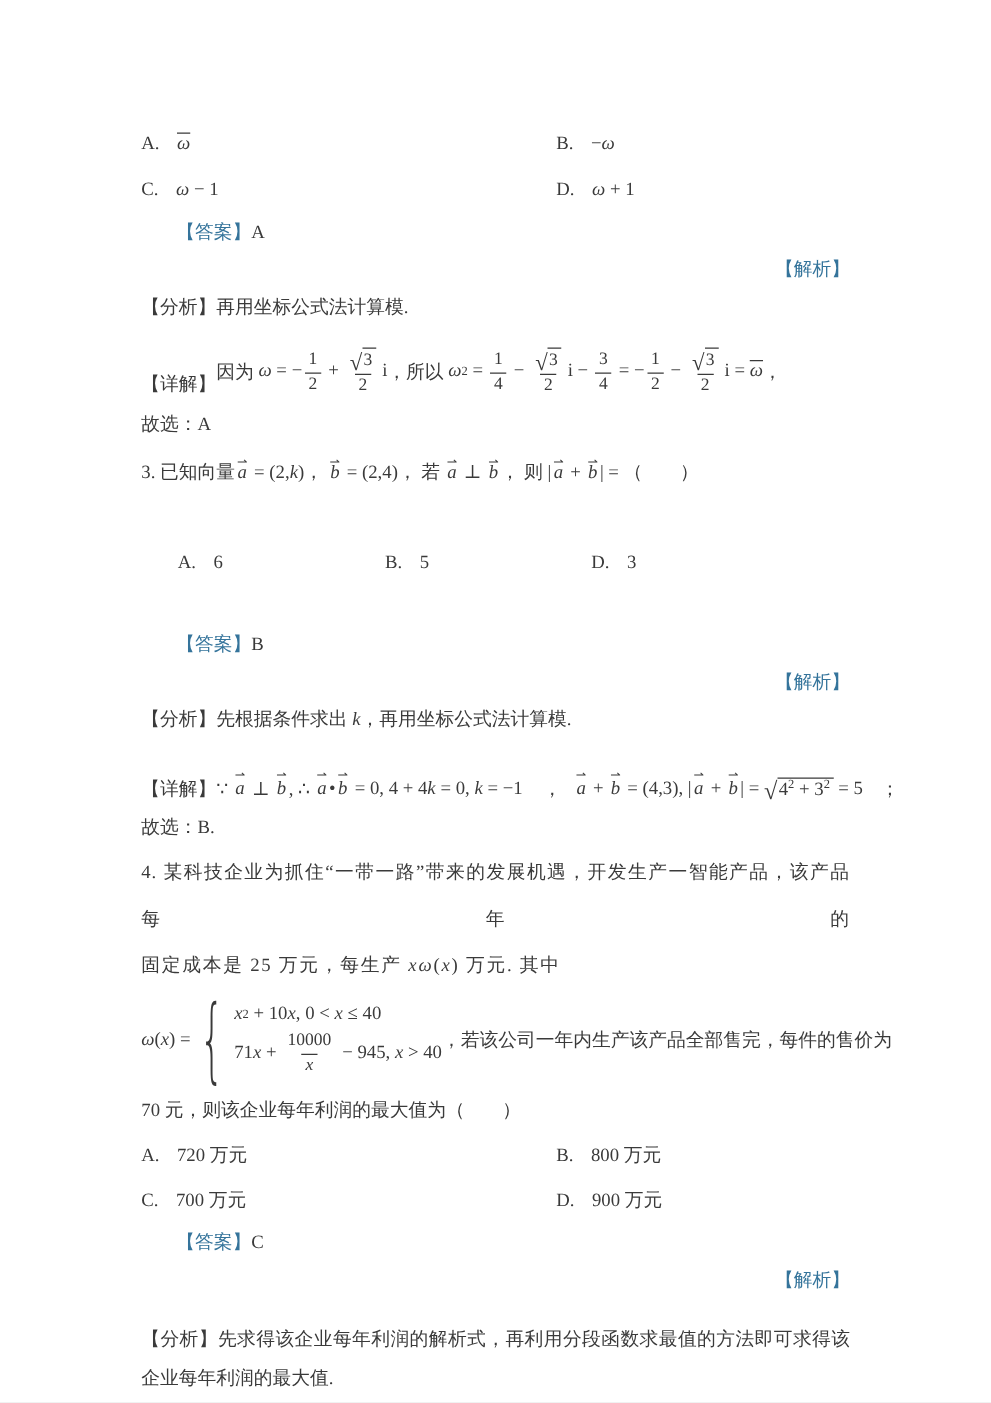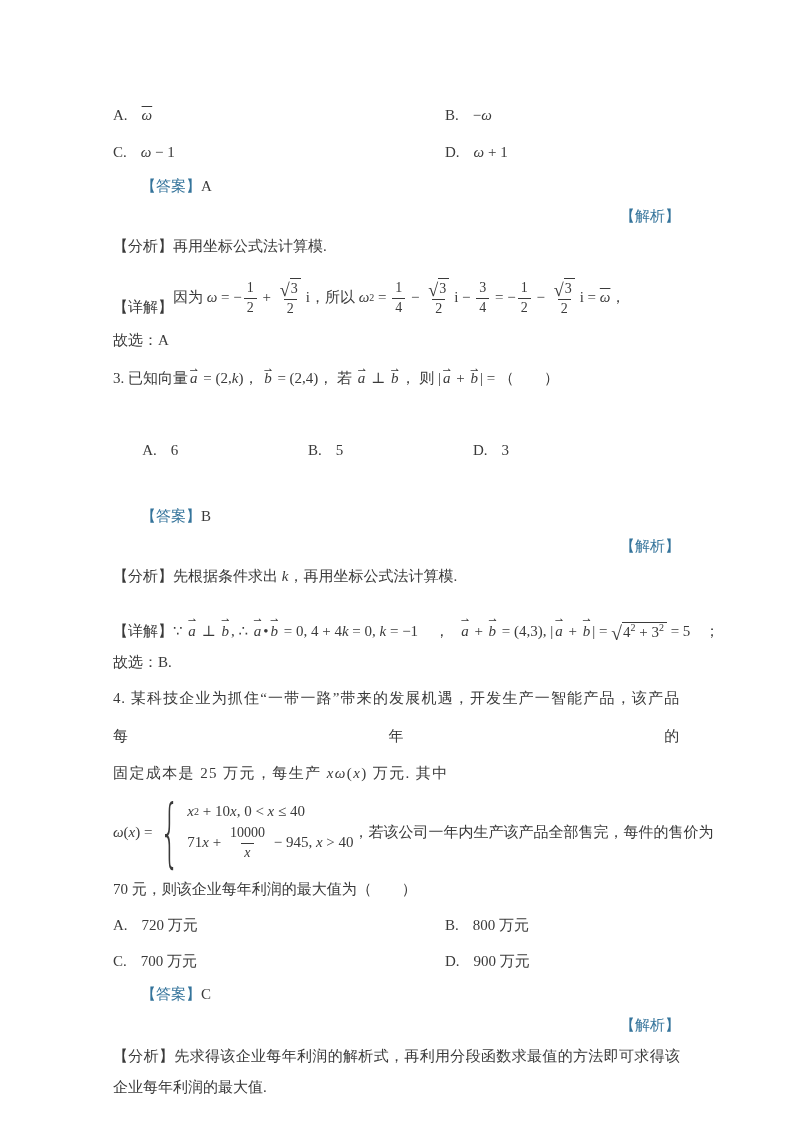--- a/index.html
+++ b/index.html
@@ -57,21 +57,21 @@
   .cases .cbrace { font-family: "DejaVu Sans", sans-serif; font-weight: 300; font-size: 74px;
                    line-height: 0.95; transform: scaleX(0.42); margin: 0 -10px; }
   .cases .crows { display: inline-flex; flex-direction: column; gap: 4px; margin-left: 4px; }
   .cases .crow { display: inline-flex; align-items: center; white-space: pre; }
 
   .stem3 { line-height: 42px; display: flex; align-items: center; }
   .stem41 { line-height: 38px; text-align: justify; text-align-last: justify; letter-spacing: 0.8px; }
   .stem42 { line-height: 36px; letter-spacing: 1.4px; }
   .piecewise { display: flex; align-items: center; margin: 6px 0 4px; min-height: 70px; white-space: pre; }
   .line70 { line-height: 36px; }
-  .fxp { line-height: 31px; text-align: justify; margin-top: 0; }
+  .fxp { line-height: 31px; text-align: justify; margin-top: 16px; }
 </style>
 </head>
 <body>
 
 <div class="page">
   <div class="content">
 
     <div class="opts2">
       <div class="cell">
         <span class="okey">A.</span>

